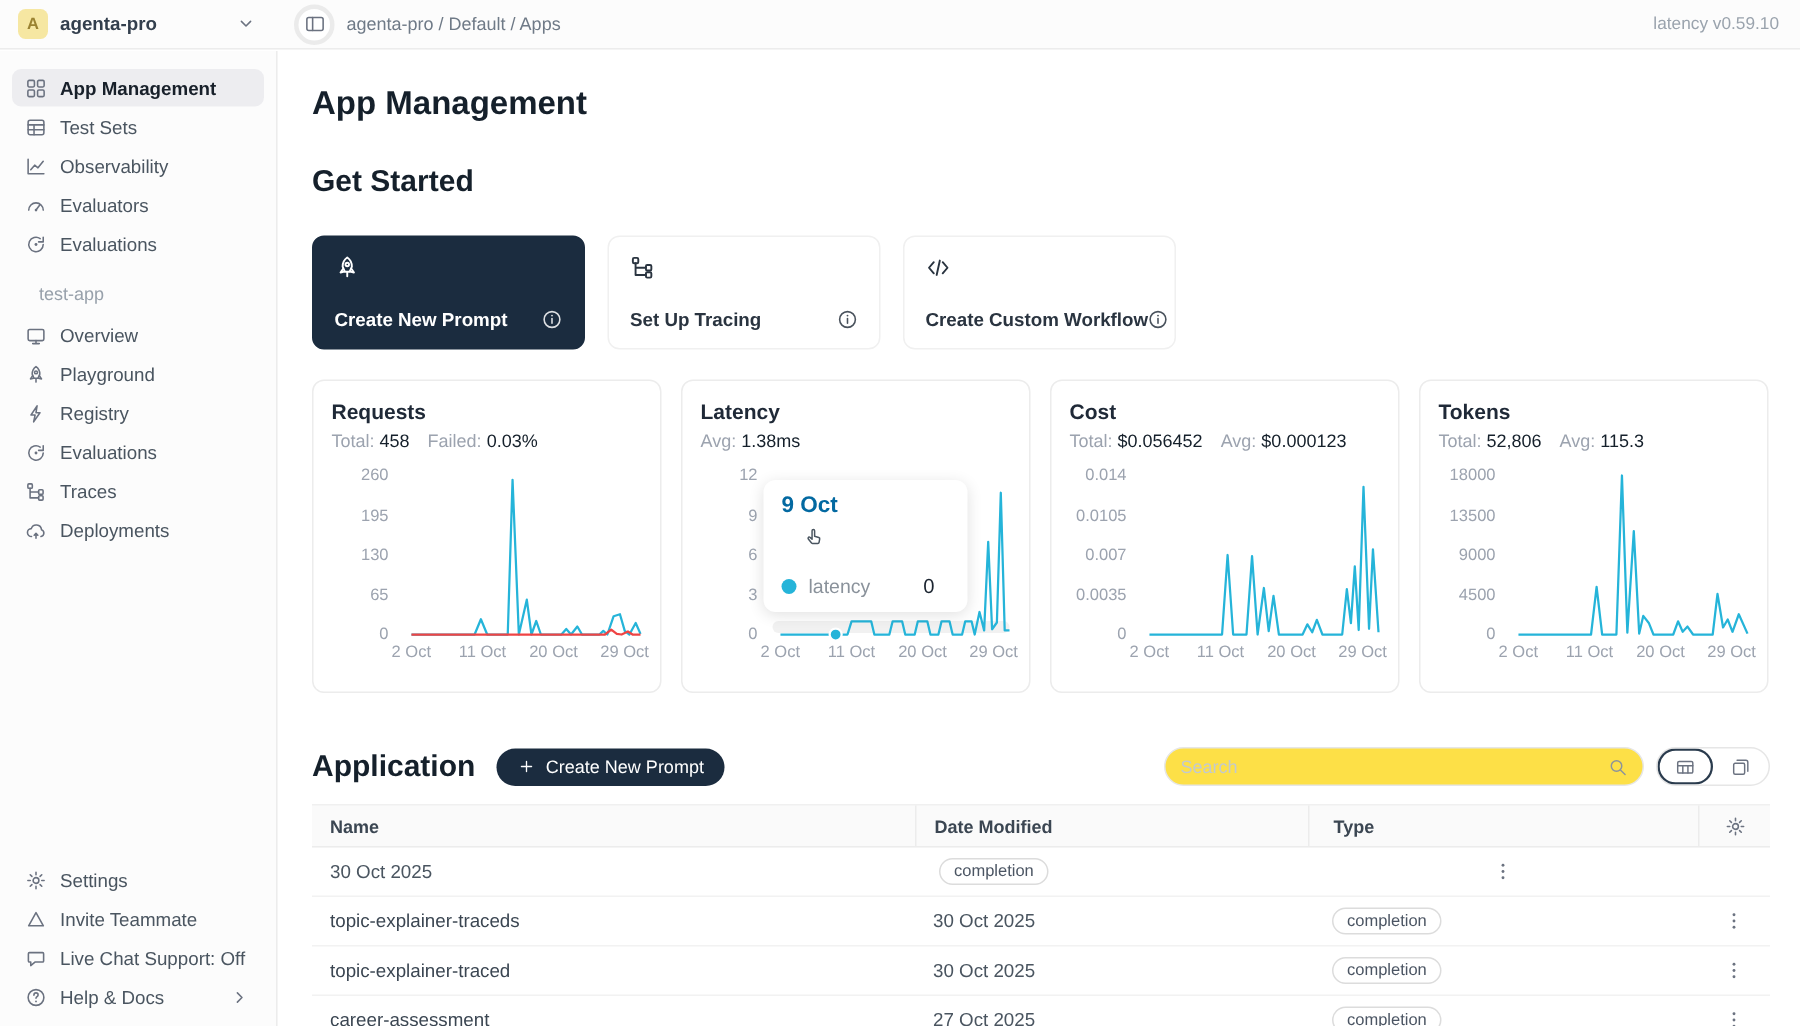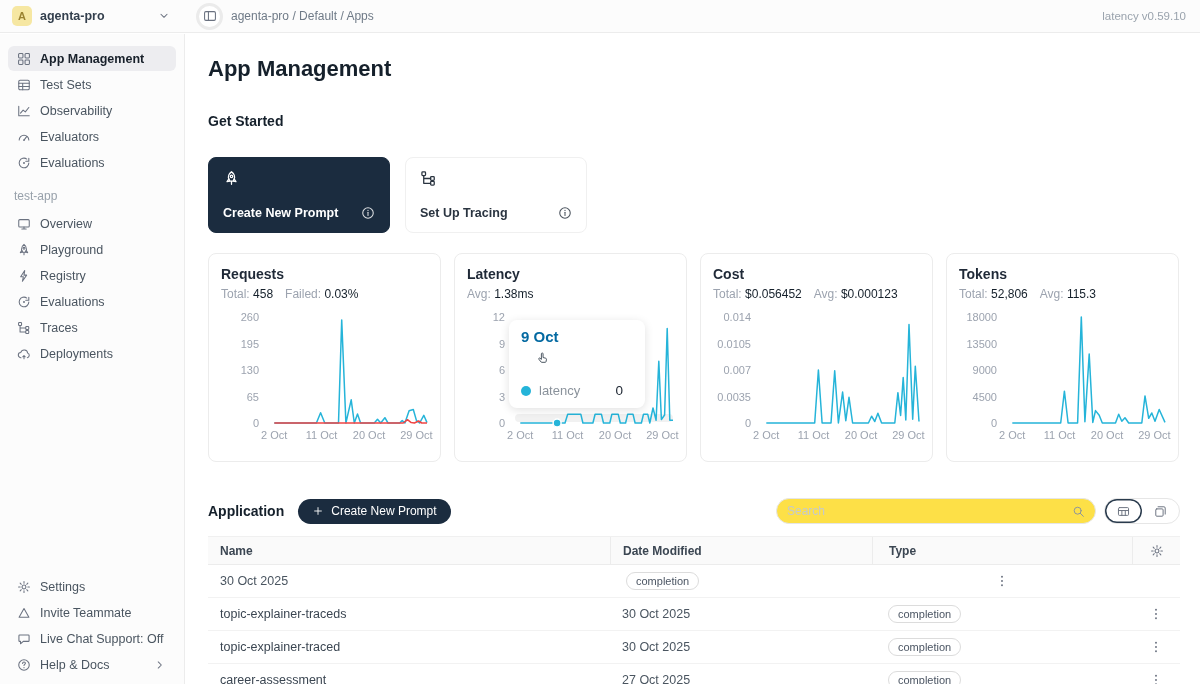--- a/index.html
+++ b/index.html
@@ -18,31 +18,31 @@
     background:#fff;display:flex;align-items:center;justify-content:center;color:#4a5560;cursor:pointer}
   .breadcrumb{margin-left:8px;font-size:12px;color:#6f7a87;cursor:pointer}
   .version{margin-left:auto;margin-right:14px;font-size:11.5px;color:#9aa3ad}
 
   
   .sidebar{position:absolute;top:34px;left:0;width:185px;bottom:0;background:#fcfcfc;
     border-right:1px solid #ececec;padding:12px 8px}
   .sb-item{height:25px;display:flex;align-items:center;gap:9px;padding:0 9px;border-radius:6px;
     font-size:12.5px;color:#4a5560;margin-bottom:1px;cursor:pointer;white-space:nowrap}
   .sb-item.selected{background:#ededf0;color:#18202a;font-weight:600}
-  .sb-section{font-size:12px;color:#98a1ab;margin:14px 2px 8px 6px}
+  .sb-section{font-size:12px;color:#98a1ab;margin:14px 2px 8px 18px}
   .sb-footer{position:absolute;left:8px;right:8px;bottom:6px}
   .chev-right{margin-left:auto;color:#6b7280}
   .ico{display:inline-flex;align-items:center;justify-content:center;color:#6b7280;flex-shrink:0}
   .ico svg{width:14px;height:14px}
 
   
   .main{position:absolute;left:186px;top:34px;width:1014px;bottom:0;overflow:hidden;
     background:#fff;padding:0 20px 0 22px}
   .page-title{margin-top:21px;font-size:22px;line-height:27px;font-weight:700;color:#15202b}
-  .section-h{font-size:14px;line-height:19px;font-weight:700;color:#15202b}
+  .section-h{font-size:20px;line-height:19px;font-weight:700;color:#15202b}
   .gs-h{margin-top:30px}
 
   .gs-row{display:flex;gap:15px;margin-top:26px}
   .gs-card{width:182px;height:76px;border-radius:8px;padding:12px 14px;display:flex;
     flex-direction:column;justify-content:space-between;cursor:pointer;background:#fff;
     border:1px solid #f0f0f0;color:#2a3440}
   .gs-card.dark{background:#1b2c3f;border-color:#1b2c3f;color:#fff}
   .gs-card .ico{color:inherit}
   .gs-top .ico svg{width:17px;height:17px}
   .gs-bottom{display:flex;align-items:center;justify-content:space-between;
@@ -330,20 +330,37 @@
           <span>Set Up Tracing</span>
           <span class="ico">
             <svg viewBox="0 0 16 16" fill="none" stroke="currentColor" stroke-width="1.2" stroke-linecap="round" stroke-linejoin="round">
               <circle cx="8" cy="8" r="6"></circle>
               <path d="M8 7.2v3.6"></path>
               <circle cx="8" cy="5" r=".7" fill="currentColor" stroke="none"></circle>
             </svg>
           </span>
         </div>
       </div>
+      <div class="gs-card ">
+        <div class="gs-top"><span class="ico">
+            <svg viewBox="0 0 16 16" fill="none" stroke="currentColor" stroke-width="1.2" stroke-linecap="round" stroke-linejoin="round">
+              <path d="M5.2 4.5L2.2 8l3 3.5M10.8 4.5l3 3.5-3 3.5M9 3.5L7 12.5"></path>
+            </svg>
+          </span></div>
+        <div class="gs-bottom">
+          <span>Create Custom Workflow</span>
+          <span class="ico">
+            <svg viewBox="0 0 16 16" fill="none" stroke="currentColor" stroke-width="1.2" stroke-linecap="round" stroke-linejoin="round">
+              <circle cx="8" cy="8" r="6"></circle>
+              <path d="M8 7.2v3.6"></path>
+              <circle cx="8" cy="5" r=".7" fill="currentColor" stroke="none"></circle>
+            </svg>
+          </span>
+        </div>
+      </div>
     </div>
 
   <div class="charts-row" id="charts-row">
       <div class="chart-card">
         <div class="chart-title">Requests</div>
         <div class="chart-stats"><span class="stat"><span class="s-label">Total:</span> <span class="s-val">458</span></span><span class="stat"><span class="s-label">Failed:</span> <span class="s-val">0.03%</span></span></div>
         <div class="plot-wrap">
           <div class="yticks">
             <span>260</span>
             <span>195</span>

